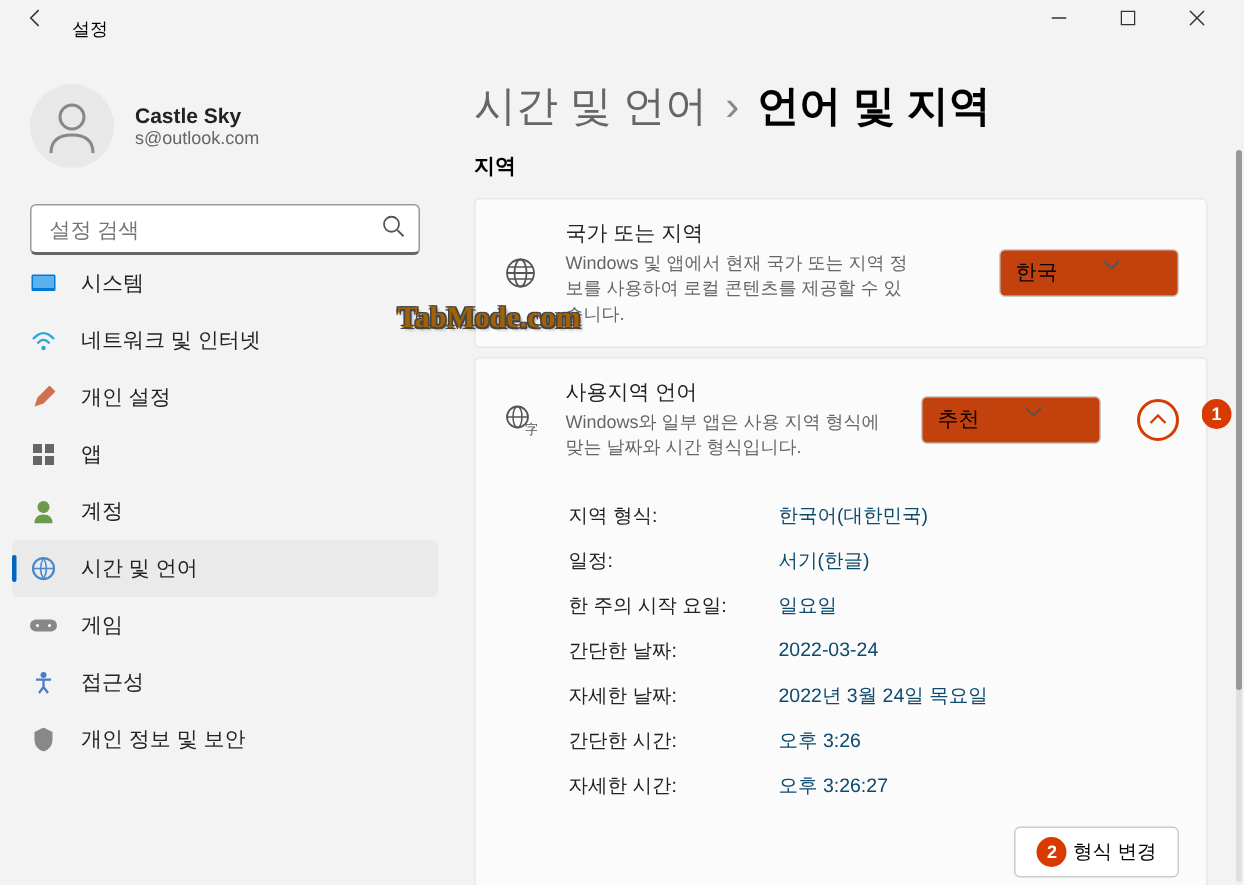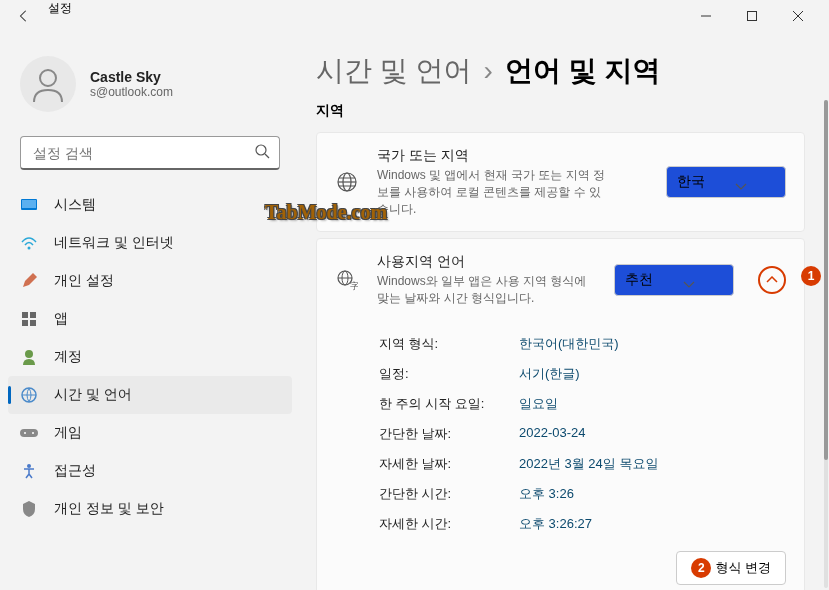--- a/index.html
+++ b/index.html
@@ -1,32 +1,32 @@
 <!DOCTYPE html>
 <html><head>
   <meta charset="utf-8">
   <style>
     * { margin: 0; padding: 0; box-sizing: border-box; }
     body { font-family: 'Segoe UI', 'Malgun Gothic', sans-serif; background: #f3f3f3; width: 829px; height: 590px; overflow: hidden; position: relative; }
     
-    .titlebar { height: 40px; display: flex; align-items: flex-start; padding: 0 8px; background: #f3f3f3; }
+    .titlebar { height: 40px; display: flex; align-items: flex-end; padding: 12px 8px; background: #f3f3f3; }
     .back-btn { width: 32px; height: 32px; display: flex; align-items: center; justify-content: center; cursor: pointer; }
     .title-text { font-size: 12px; margin-left: 8px; }
     .window-controls { margin-left: auto; display: flex; }
     .win-btn { width: 46px; height: 32px; display: flex; align-items: center; justify-content: center; cursor: pointer; font-size: 10px; }
     
     .main-layout { display: flex; height: calc(100% - 40px); }
     
     .sidebar { width: 300px; padding: 0 8px; overflow-y: auto; }
     .profile { display: flex; align-items: center; padding: 16px 12px; gap: 14px; }
     .avatar { width: 56px; height: 56px; border-radius: 50%; background: #e8e8e8; display: flex; align-items: center; justify-content: center; }
     .profile-info .name { font-size: 14px; font-weight: 600; color: #222; }
     .profile-info .email { font-size: 12px; color: #666; }
     
-    .search-box { margin: 8px 12px 16px; position: relative; }
+    .search-box { margin: 8px 12px 0; position: relative; }
     .search-input { width: 100%; height: 34px; border: 1px solid #999; border-bottom: 2px solid #666; border-radius: 4px; padding: 0 36px 0 12px; background: #fff; font-size: 14px; }
     .search-icon { position: absolute; right: 10px; top: 50%; transform: translateY(-50%); }
     
     .nav-list { list-style: none; }
     .nav-item { display: flex; align-items: center; height: 38px; padding: 0 12px; border-radius: 4px; cursor: pointer; gap: 16px; font-size: 14px; color: #222; position: relative; }
     .nav-item.active { background: #eaeaea; }
     .nav-item.active::before { content: ''; position: absolute; left: 0; top: 10px; bottom: 10px; width: 3px; background: #0067c0; border-radius: 2px; }
     .nav-icon { width: 18px; height: 18px; display: flex; align-items: center; justify-content: center; }
     
     .content { flex: 1; padding: 12px 24px 0 16px; overflow-y: auto; }
@@ -34,21 +34,21 @@
     .breadcrumb .parent { color: #666; font-weight: 400; }
     .breadcrumb .sep { color: #888; font-weight: 400; }
     .section-header { font-size: 14px; font-weight: 600; margin-bottom: 12px; }
     
     .card { background: #fbfbfb; border: 1px solid #e8e8e8; border-radius: 4px; margin-bottom: 6px; }
     .card-row { display: flex; align-items: center; padding: 14px 18px; gap: 18px; }
     .card-icon { width: 24px; display: flex; align-items: center; justify-content: center; flex-shrink: 0; }
     .card-text { flex: 1; }
     .card-title { font-size: 14px; font-weight: 400; color: #222; }
     .card-desc { font-size: 12px; color: #666; margin-top: 2px; line-height: 1.4; max-width: 230px; }
-    .dropdown { border: 1px solid #ccc; border-radius: 4px; background: #1d4ed8; padding: 6px 10px; display: flex; align-items: flex-end; gap: 30px; min-width: 120px; font-size: 14px; cursor: pointer; }
+    .dropdown { border: 1px solid #ccc; border-radius: 4px; background: #c2410c; padding: 6px 10px; display: flex; align-items: flex-start; gap: 30px; min-width: 120px; font-size: 14px; cursor: pointer; }
     .expand-btn { width: 28px; height: 28px; border: 2px solid #d83b01; border-radius: 50%; display: flex; align-items: center; justify-content: center; cursor: pointer; margin-left: 6px; }
     
     .detail-panel { padding: 8px 18px 16px 62px; }
     .detail-row { display: flex; padding: 6px 0; font-size: 13px; }
     .detail-label { width: 140px; color: #222; }
     .detail-value { color: #0c4a6e; }
     .change-btn-row { display: flex; justify-content: flex-end; margin-top: 12px; }
     .change-btn { background: #fff; border: 1px solid #ccc; border-radius: 4px; padding: 6px 14px; font-size: 13px; cursor: pointer; display: flex; align-items: center; gap: 4px; }
     
     .marker { display: inline-flex; width: 20px; height: 20px; background: #d83b01; color: #fff; border-radius: 50%; align-items: center; justify-content: center; font-size: 12px; font-weight: bold; }

